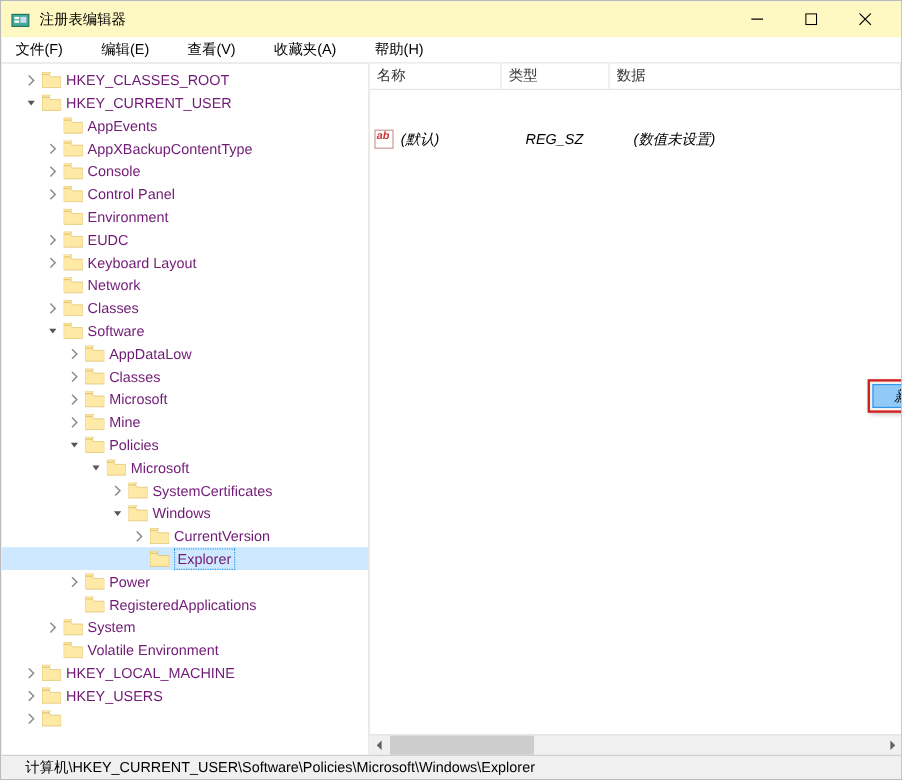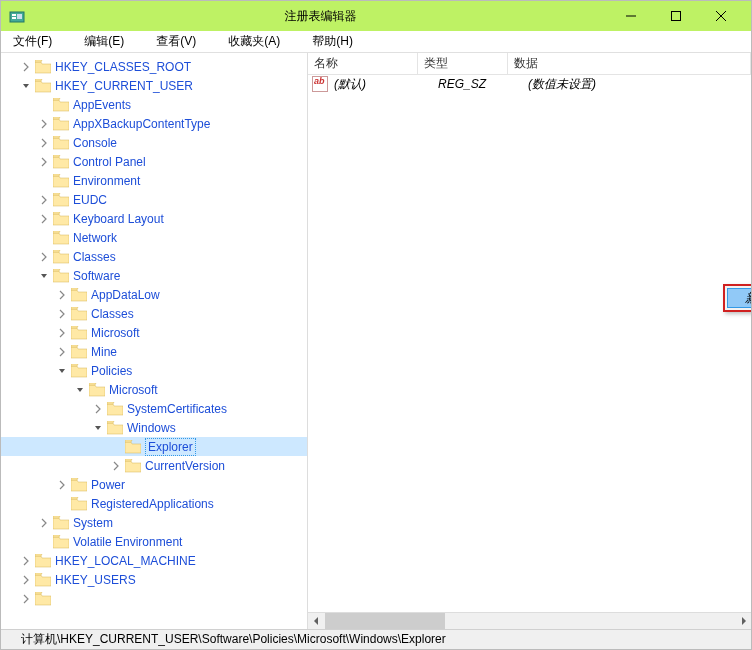--- a/index.html
+++ b/index.html
@@ -1,43 +1,43 @@
 <!DOCTYPE html>
 <html><head>
 <meta charset="utf-8">
 <style>
 * { margin: 0; padding: 0; box-sizing: border-box; font-family: "Microsoft YaHei", "Segoe UI", sans-serif; font-size: 12px; }
 body { background: #fff; width: 752px; height: 650px; overflow: hidden; position: relative; border: 1px solid #bbb; }
 
 
-.titlebar { height: 30px; display: flex; align-items: center; padding: 0 8px; background: #bef264; text-align: center; }
+.titlebar { height: 30px; display: flex; align-items: center; padding: 0 8px; background: #fef9c3; }
 .titlebar .app-icon { width: 16px; height: 16px; margin-right: 8px; }
 .titlebar .title { flex: 1; color: #000; }
 .winbtns { display: flex; }
 .winbtn { width: 45px; height: 30px; display: flex; align-items: center; justify-content: center; color: #000; }
 .winbtn svg { width: 10px; height: 10px; }
 
 
 .menubar { height: 22px; display: flex; align-items: center; padding: 0 4px; border-bottom: 1px solid #e0e0e0; gap: 16px; }
 .menuitem { padding: 2px 8px; color: #000; }
 
 
 .main { display: flex; position: absolute; top: 52px; bottom: 20px; left: 0; right: 0; }
 
 
 .tree { width: 307px; border-right: 1px solid #ddd; overflow: auto; padding: 4px 0; white-space: nowrap; }
 .tree-row { display: flex; align-items: center; height: 19px; padding-right: 10px; }
 .chev { width: 14px; height: 14px; display: inline-flex; align-items: center; justify-content: center; color: #666; margin-right: 2px; }
 .chev.down { color: #444; }
 .spacer { display: inline-block; }
 .folder-icon { width: 16px; height: 14px; display: inline-block; margin-right: 4px; }
-.tree-label { color: #1d4ed8; }
+.tree-label { color: #701a75; }
 .tree-row.selected { background: #cde8ff; }
 
-.right { flex: 1; display: flex; flex-direction: column; }
+.right { flex: 1; display: flex; flex-direction: column; gap: 32px; }
 .list-header { display: flex; height: 22px; align-items: center; border-bottom: 1px solid #e4e4e4; background: #fff; }
 .col { padding-left: 6px; color: #333; border-right: 1px solid #e4e4e4; height: 100%; display: flex; align-items: center; }
 .col-name { width: 110px; }
 .col-type { width: 90px; }
 .col-data { flex: 1; }
 .list-body { flex: 1; position: relative; overflow: hidden; font-style: italic; }
 .list-row { display: flex; height: 18px; align-items: center; }
 .val-icon { width: 16px; height: 16px; margin: 0 4px; border: 1px solid #c99; background: #fff; position: relative; }
 .val-icon::before { content: "ab"; position: absolute; top: -1px; left: 1px; font-size: 9px; color: #c33; font-weight: bold; }
 .cell { padding-left: 2px; color: #000; }
@@ -349,41 +349,41 @@
           <svg width="10" height="10" viewBox="0 0 10 10">
             <path d="M2 3 L5 7 L8 3 Z" fill="#555"></path>
           </svg>
         </span>
         <span class="folder-icon"><svg viewBox="0 0 16 14">
             <path d="M0 2 L6 2 L7 4 L16 4 L16 13 L0 13 Z" fill="#ffe9a6" stroke="#d6b656" stroke-width="0.5"></path>
             <path d="M0 2 L6 2 L7 0 L0 0 Z" fill="#ffe9a6" stroke="#d6b656" stroke-width="0.5"></path>
           </svg></span>
         <span class="tree-label">Windows</span>
       </div>
+      <div class="tree-row">
+        <span class="spacer" style="width: 108px;"></span>
+        <span class="chev " style="width: 14px;">
+          <svg width="10" height="10" viewBox="0 0 10 10">
+            <path d="M3 1 L7 5 L3 9" fill="none" stroke="#888" stroke-width="1.2"></path>
+          </svg>
+        </span>
+        <span class="folder-icon"><svg viewBox="0 0 16 14">
+            <path d="M0 2 L6 2 L7 4 L16 4 L16 13 L0 13 Z" fill="#ffe9a6" stroke="#d6b656" stroke-width="0.5"></path>
+            <path d="M0 2 L6 2 L7 0 L0 0 Z" fill="#ffe9a6" stroke="#d6b656" stroke-width="0.5"></path>
+          </svg></span>
+        <span class="tree-label">CurrentVersion</span>
+      </div>
       <div class="tree-row selected">
         <span class="spacer" style="width: 108px;"></span>
         <span class="chev " style="width: 14px;"></span>
         <span class="folder-icon"><svg viewBox="0 0 16 14">
             <path d="M0 2 L6 2 L7 4 L16 4 L16 13 L0 13 Z" fill="#ffe9a6" stroke="#d6b656" stroke-width="0.5"></path>
             <path d="M0 2 L6 2 L7 0 L0 0 Z" fill="#ffe9a6" stroke="#d6b656" stroke-width="0.5"></path>
           </svg></span>
         <span class="tree-label"><span style="padding: 1px 2px; background: rgb(205, 232, 255); border: 1px dotted rgb(51, 153, 230);">Explorer</span></span>
-      </div>
-      <div class="tree-row">
-        <span class="spacer" style="width: 108px;"></span>
-        <span class="chev " style="width: 14px;">
-          <svg width="10" height="10" viewBox="0 0 10 10">
-            <path d="M3 1 L7 5 L3 9" fill="none" stroke="#888" stroke-width="1.2"></path>
-          </svg>
-        </span>
-        <span class="folder-icon"><svg viewBox="0 0 16 14">
-            <path d="M0 2 L6 2 L7 4 L16 4 L16 13 L0 13 Z" fill="#ffe9a6" stroke="#d6b656" stroke-width="0.5"></path>
-            <path d="M0 2 L6 2 L7 0 L0 0 Z" fill="#ffe9a6" stroke="#d6b656" stroke-width="0.5"></path>
-          </svg></span>
-        <span class="tree-label">CurrentVersion</span>
       </div>
       <div class="tree-row">
         <span class="spacer" style="width: 54px;"></span>
         <span class="chev " style="width: 14px;">
           <svg width="10" height="10" viewBox="0 0 10 10">
             <path d="M3 1 L7 5 L3 9" fill="none" stroke="#888" stroke-width="1.2"></path>
           </svg>
         </span>
         <span class="folder-icon"><svg viewBox="0 0 16 14">
             <path d="M0 2 L6 2 L7 4 L16 4 L16 13 L0 13 Z" fill="#ffe9a6" stroke="#d6b656" stroke-width="0.5"></path>

